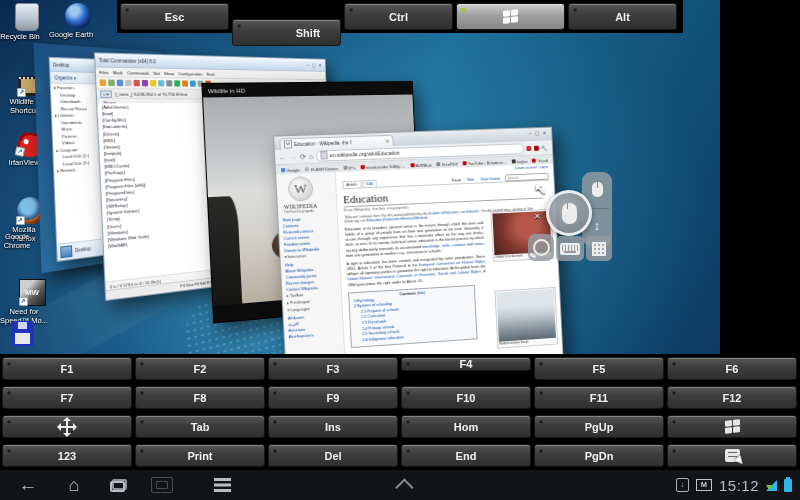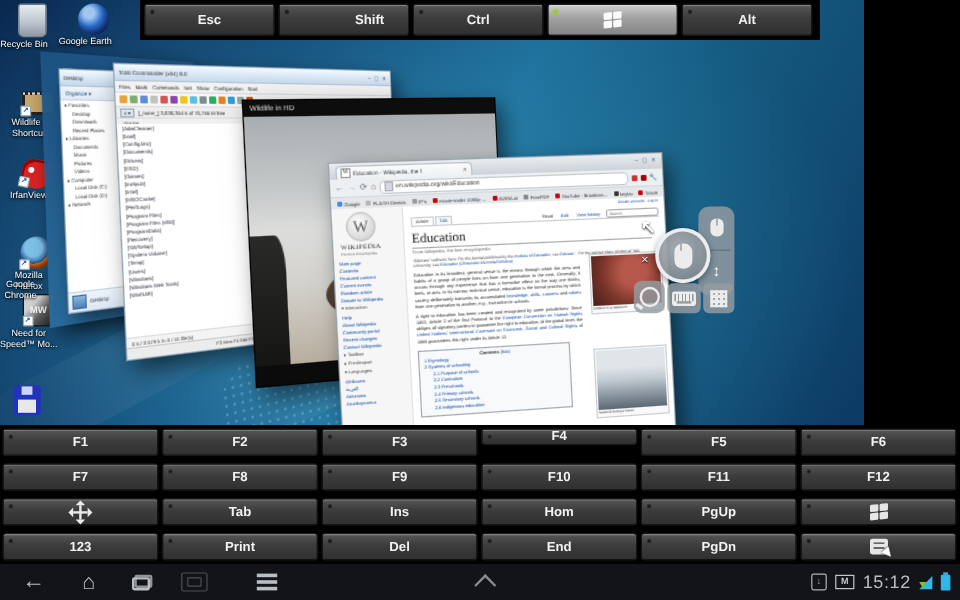--- a/index.html
+++ b/index.html
@@ -247,21 +247,21 @@
           </div>
           <div class="dlabel" style="width: 50px; margin-left: -12px;">IrfanView</div>
         </div>
         <div class="dicon" style="left: 10px; top: 197px;">
           <div class="glyph g-firefox">
             <span class="shortcut-arrow">↗</span>
           </div>
           <div class="dlabel" style="width: 52px; margin-left: -12px;">Mozilla
 Firefox</div>
         </div>
-        <div class="dicon" style="left: 10px; top: 245px;">
+        <div class="dicon" style="left: 10px; top: 279px;">
           <div class="glyph g-nfs">MW<span class="shortcut-arrow">↗</span></div>
           <div class="dlabel" style="width: 60px; margin-left: -16px;">Need for
 Speed™ Mo...</div>
         </div>
         <div class="dicon" style="left: 11px; top: 321px;">
           <div class="glyph g-floppy"></div>
         </div>
         <div class="dicon" style="left: 108px; top: 213px;">
           <div class="glyph g-chrome">
             <span class="shortcut-arrow">↗</span>
@@ -554,21 +554,21 @@
         <span class="gridglyph"></span>
       </div>
       <span class="mp-cursor">↖</span>
       <span class="mp-x">✕</span>
     </div>
   </div>
 
   <div class="topstrip"></div>
   <div id="topkeys">
       <div class="key" style="left: 120px; top: 3px; width: 109px; height: 27px; z-index: 12;">Esc<i class="kdot"></i></div>
-      <div class="key" style="left: 232px; top: 3px; width: 109px; height: 27px; z-index: 12; padding-left: 43px;">Shift<i class="kdot"></i></div>
+      <div class="key" style="left: 232px; top: 19px; width: 109px; height: 27px; z-index: 12; padding-left: 43px;">Shift<i class="kdot"></i></div>
       <div class="key" style="left: 344px; top: 3px; width: 109px; height: 27px; z-index: 12;">Ctrl<i class="kdot"></i></div>
       <div class="key active" style="left: 456px; top: 3px; width: 109px; height: 27px; z-index: 12;">
         <span class="winlogo">
           <i></i>
           <i></i>
           <i></i>
           <i></i>
         </span>
         <i class="kdot"></i>
       </div>

